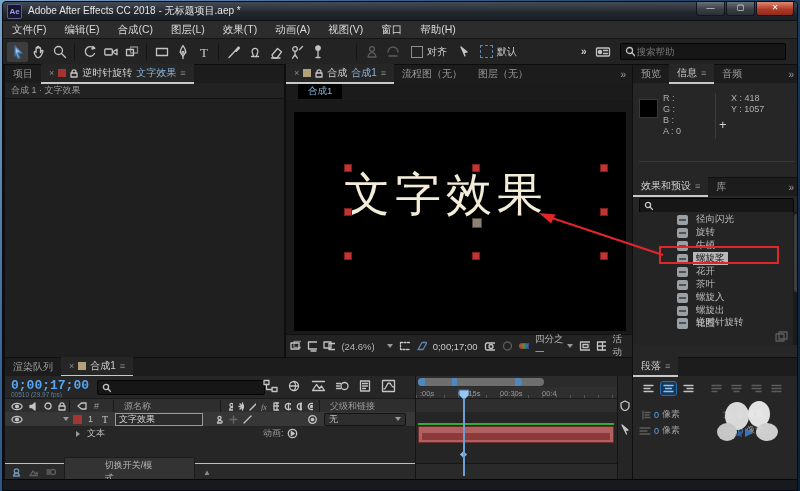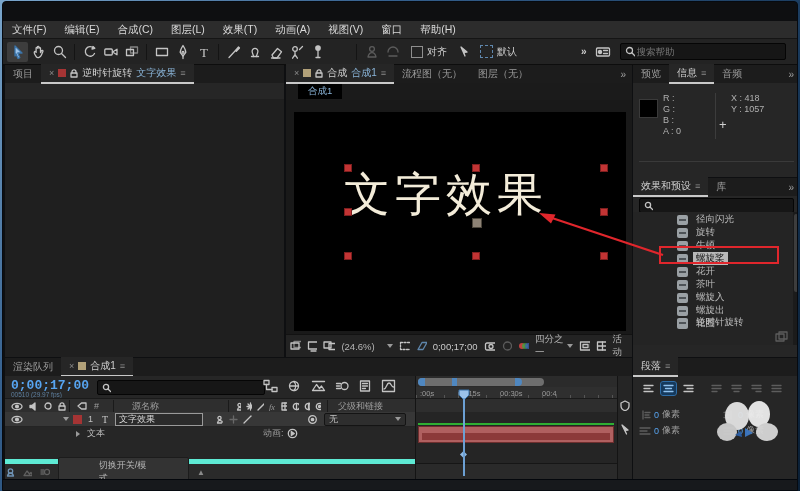--- a/index.html
+++ b/index.html
@@ -67,20 +67,29 @@
   .caret{width:0;height:0;border-left:3px solid transparent;border-right:3px solid transparent;border-top:4px solid #9a9a9a}
   .alignbtn{width:15px;height:13px;display:flex;align-items:center;justify-content:center;border-radius:2px}
   .alignbtn.on{background:#15395c;outline:1px solid #2d6da8}
   .overlay{position:absolute;left:0;top:0;pointer-events:none;z-index:60}
 </style>
 </head>
 <body>
 
 <div class="win">
 
+  <div class="titlebar ab">
+    <div class="appicon">Ae</div>
+    <div>Adobe After Effects CC 2018 - 无标题项目.aep *</div>
+    <div class="winbtns">
+      <div class="wbtn">—</div>
+      <div class="wbtn">▢</div>
+      <div class="wbtn close">✕</div>
+    </div>
+  </div>
 
   <div class="menubar ab">
     <span>文件(F)</span>
     <span>编辑(E)</span>
     <span>合成(C)</span>
     <span>图层(L)</span>
     <span>效果(T)</span>
     <span>动画(A)</span>
     <span>视图(V)</span>
     <span>窗口</span>
@@ -226,20 +235,23 @@
         <span class="sq" style="background:#a53434"></span>
         <svg class="ic" width="8" height="9">
             <rect x="1" y="4" width="6" height="4"></rect>
             <path d="M2 4V2.8a2 2 0 0 1 4 0V4"></path>
           </svg>
         <span>逆时针旋转</span>
         <span class="bluename">文字效果</span>
         <span class="menuglyph">≡</span>
       </div>
     </div>
+    <div style="height:15px;background:#222;border-bottom:1px solid #141414;display:flex;align-items:center;padding-left:6px">
+      <span style="font-size:9px;color:#9a9a9a">合成 1 · 文字效果</span>
+    </div>
     <div style="position:absolute;top:34px;left:0;right:0;bottom:0;background:#1f1f1f"></div>
   </div>
 
   <div class="panel" style="left:283px;top:63px;width:346px;height:292px">
     <div class="ptabs">
       <div class="ptab active">
         <span class="menuglyph">×</span>
         <span class="sq" style="background:#b2a179"></span>
         <svg class="ic" width="8" height="9">
             <rect x="1" y="4" width="6" height="4"></rect>
@@ -496,21 +508,21 @@
             <rect x="1" y="4" width="6" height="4"></rect>
             <path d="M2 4V2.8a2 2 0 0 1 4 0V4"></path>
           </svg>
       </span>
       <span style="width:1px;height:12px;background:#1a1a1a"></span>
       <svg class="ic" width="12" height="10" style="margin:0 6px">
           <path d="M2 5l3.5-3H10v6H5.5z"></path>
         </svg>
       <span style="margin-right:14px">#</span>
       <span style="width:1px;height:12px;background:#1a1a1a"></span>
-      <span style="margin:0 0 0 18px;width:96px">源名称</span>
+      <span style="margin:0 0 0 10px;width:96px">源名称</span>
       <span style="width:1px;height:12px;background:#1a1a1a"></span>
       <span class="fx" style="gap:5px;padding:0 6px;width:86px">
         <svg class="ic" width="9" height="9">
             <circle cx="4.5" cy="3" r="1.6"></circle>
             <path d="M2.5 8c.4-1.8 1.2-2.6 2-2.6S8.6 6.2 6.5 8z"></path>
           </svg>
         <svg class="ic" width="9" height="9">
             <path d="M4.5 1v7M1 4.5h7M2 2l5 5M7 2L2 7"></path>
           </svg>
         <svg class="ic" width="9" height="9">
@@ -581,21 +593,21 @@
       <span class="fx" style="position:absolute;left:258px;gap:3px">
         <span class="tlbl">动画:</span>
         <svg class="ic" width="11" height="11">
             <circle cx="5.5" cy="5.5" r="4.2"></circle>
             <path d="M4.3 3.5l3 2-3 2z" fill="#c4c4c4"></path>
           </svg>
       </span>
     </div>
 
 
-    <div class="ab fx" style="left:0;bottom:1px;width:410px;height:16px;background:#2a2a2a;border-top:5px solid #5eead4;gap:8px;">
+    <div class="ab fx" style="left:0;bottom:1px;width:410px;height:16px;background:#2a2a2a;border-top:1px solid #5eead4;gap:8px;padding-left:6px">
       <svg class="ic" width="11" height="10" style="stroke:#6f93b5">
           <circle cx="5.5" cy="4" r="2.2"></circle>
           <path d="M2.5 9c.5-2 1.6-3 3-3s2.5 1 3 3z"></path>
         </svg>
       <svg class="ic dim" width="11" height="10">
           <path d="M1 8.5l3-4.5 2.5 3L8 5.5l2 3z"></path>
         </svg>
       <svg class="ic dim" width="11" height="10">
           <circle cx="7" cy="5" r="2.6"></circle>
           <path d="M1 3h3M1 5h2.4M1 7h3"></path>

